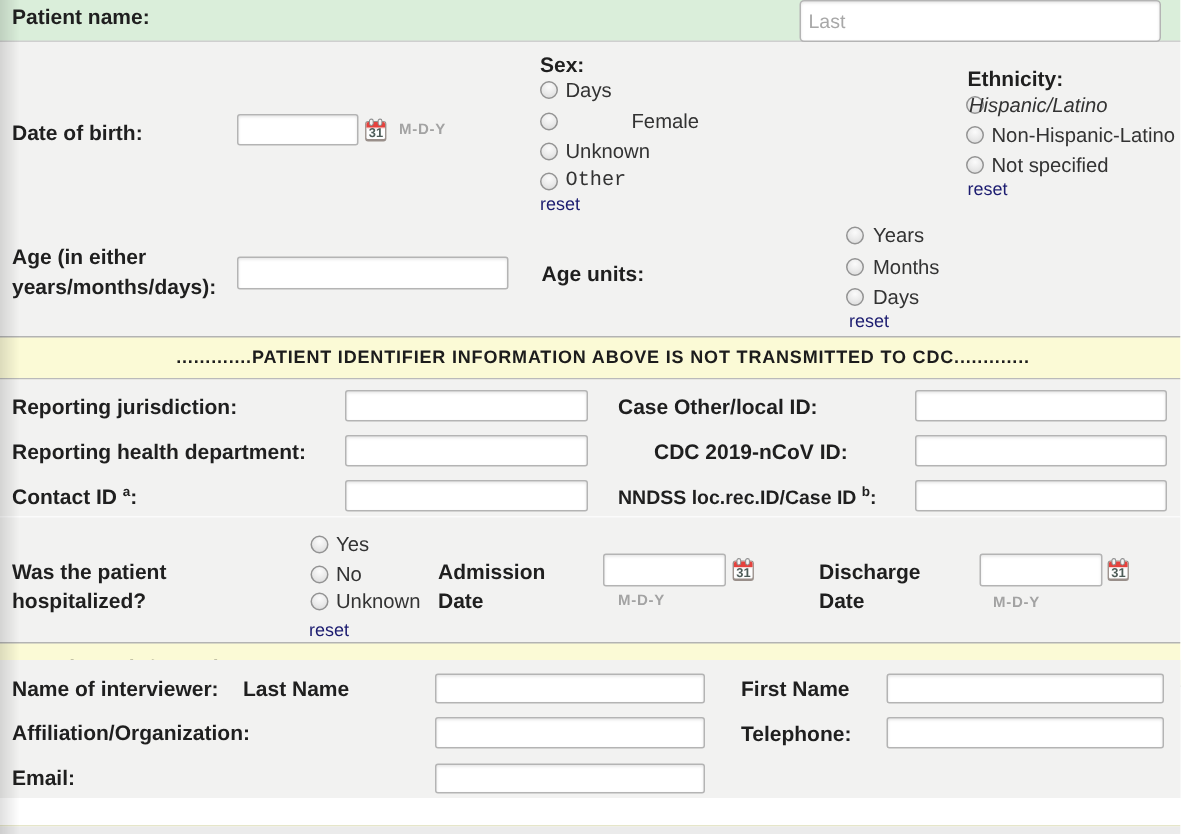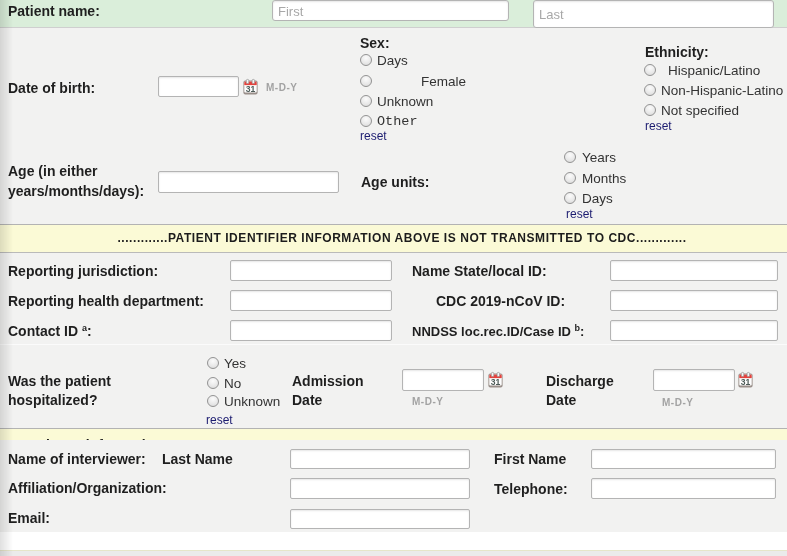--- a/index.html
+++ b/index.html
@@ -17,23 +17,20 @@
 .inp{position:absolute;background:#fff;border:1px solid #b4b4b4;border-radius:2px;box-shadow:inset 0 1px 2px rgba(0,0,0,0.10);box-sizing:border-box;}
 .radio{position:absolute;width:10px;height:10px;border-radius:50%;border:1px solid #939393;background:radial-gradient(circle at 50% 30%, #fbfbfb 0%, #ebebeb 50%, #d8d8d8 100%);box-sizing:content-box;}
 .ph{font-size:13px;color:#a8a8a8;}
 </style>
 </head>
 <body>
 <div id="form">
 
   <div class="sec green" style="top:0;height:27px;border-bottom:1px solid #cfcfcf;">
     <div class="lb bold" style="left:8px;top:11px;">Patient name:</div>
-    <div class="inp" style="left:272px;top:0px;width:237px;height:21px;border-radius:3px;">
-        <span class="ph" style="position:absolute;left:5px;top:50%;transform:translateY(-50%);">First</span>
-      </div>
     <div class="inp" style="left:533px;top:0px;width:241px;height:28px;border-radius:3px;">
         <span class="ph" style="position:absolute;left:5px;top:50%;transform:translateY(-50%);">Last</span>
       </div>
   </div>
 
   <div class="sec gray" style="top:28px;height:196px;">
     <div class="lb bold" style="left:8px;top:60px;">Date of birth:</div>
     <div class="inp" style="left:158px;top:48px;width:81px;height:21px;"></div>
     <div style="position:absolute;left:243px;top:50px;">
       <svg width="15" height="17" viewBox="0 0 15 17">
@@ -54,21 +51,21 @@
     <div class="radio" style="left:360px;top:47px;"></div>
       <div class="lb rl" style="left:377px;top:53px;margin-left:44px;">Female</div>
     <div class="radio" style="left:360px;top:67px;"></div>
       <div class="lb rl" style="left:377px;top:73px;">Unknown</div>
     <div class="radio" style="left:360px;top:87px;"></div>
       <div class="lb rl" style="left:377px;top:93px;font-family:Liberation Mono, monospace;">Other</div>
     <div class="lb reset" style="left:360px;top:108px;">reset</div>
 
     <div class="lb bold" style="left:645px;top:24px;">Ethnicity:</div>
     <div class="radio" style="left:644px;top:36px;"></div>
-      <div class="lb rl" style="left:668px;top:42px;">Hispanic/Latino</div>
+      <div class="lb rl" style="left:646px;top:42px;font-style:italic;">Hispanic/Latino</div>
     <div class="radio" style="left:644px;top:56px;"></div>
       <div class="lb rl" style="left:661px;top:62px;text-align:center;">Non-Hispanic-Latino</div>
     <div class="radio" style="left:644px;top:76px;"></div>
       <div class="lb rl" style="left:661px;top:82px;">Not specified</div>
     <div class="lb reset" style="left:645px;top:98px;">reset</div>
 
     <div class="lb bold" style="left:8px;top:143px;">Age (in either</div>
     <div class="lb bold" style="left:8px;top:163px;">years/months/days):</div>
     <div class="inp" style="left:158px;top:143px;width:181px;height:22px;"></div>
     <div class="lb bold" style="left:361px;top:154px;">Age units:</div>
@@ -81,21 +78,21 @@
     <div class="lb reset" style="left:566px;top:186px;">reset</div>
   </div>
 
   <div class="sec yellow" style="top:224px;height:27px;">
     <div class="lb" style="left:402px;top:13px;transform:translate(-50%,-50%);font-size:12px;font-weight:bold;letter-spacing:0.55px;color:#1c1c1c;">.............PATIENT IDENTIFIER INFORMATION ABOVE IS NOT TRANSMITTED TO CDC.............</div>
   </div>
 
   <div class="sec gray" style="top:253px;height:91px;border-bottom:1px solid #fbfbfb;">
     <div class="lb bold" style="left:8px;top:18px;text-align:right;">Reporting jurisdiction:</div>
     <div class="inp" style="left:230px;top:7px;width:162px;height:21px;"></div>
-    <div class="lb bold" style="left:412px;top:18px;">Name State/local ID:</div>
+    <div class="lb bold" style="left:412px;top:18px;">Case Other/local ID:</div>
     <div class="inp" style="left:610px;top:7px;width:168px;height:21px;"></div>
 
     <div class="lb bold" style="left:8px;top:48px;">Reporting health department:</div>
     <div class="inp" style="left:230px;top:37px;width:162px;height:21px;"></div>
     <div class="lb bold" style="left:436px;top:48px;">CDC 2019-nCoV ID:</div>
     <div class="inp" style="left:610px;top:37px;width:168px;height:21px;"></div>
 
     <div class="lb bold" style="left:8px;top:78px;">Contact ID <sup style="font-size:9px;">a</sup>:</div>
     <div class="inp" style="left:230px;top:67px;width:162px;height:21px;"></div>
     <div class="lb bold" style="left:412px;top:78px;font-size:13px;">NNDSS loc.rec.ID/Case ID <sup style="font-size:9px;">b</sup>:</div>

